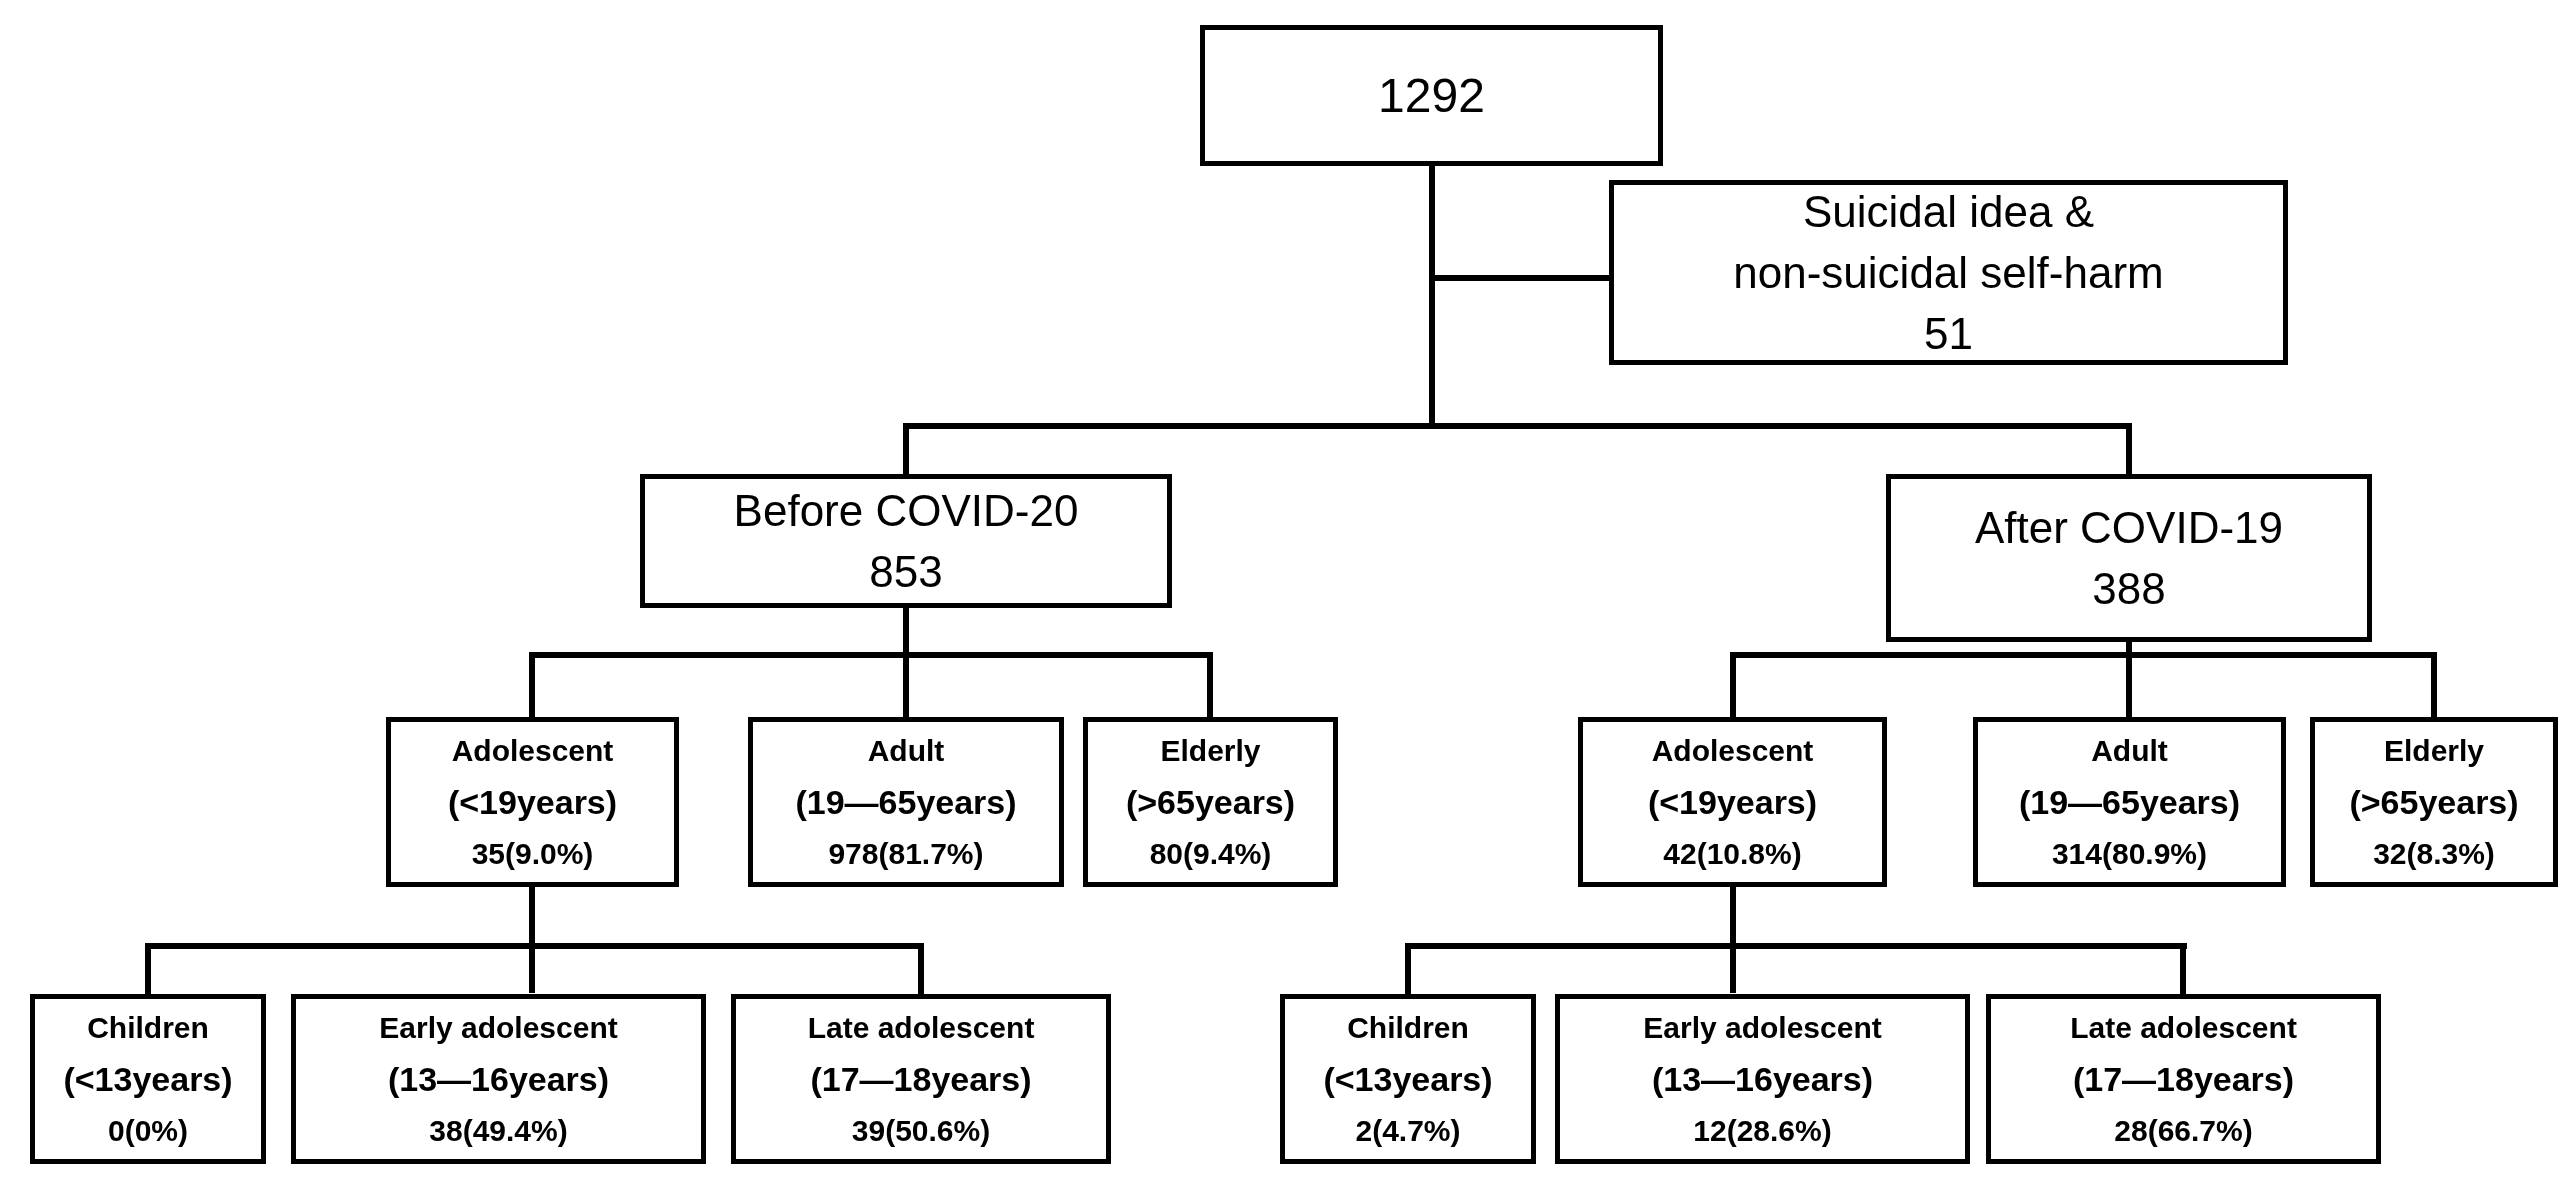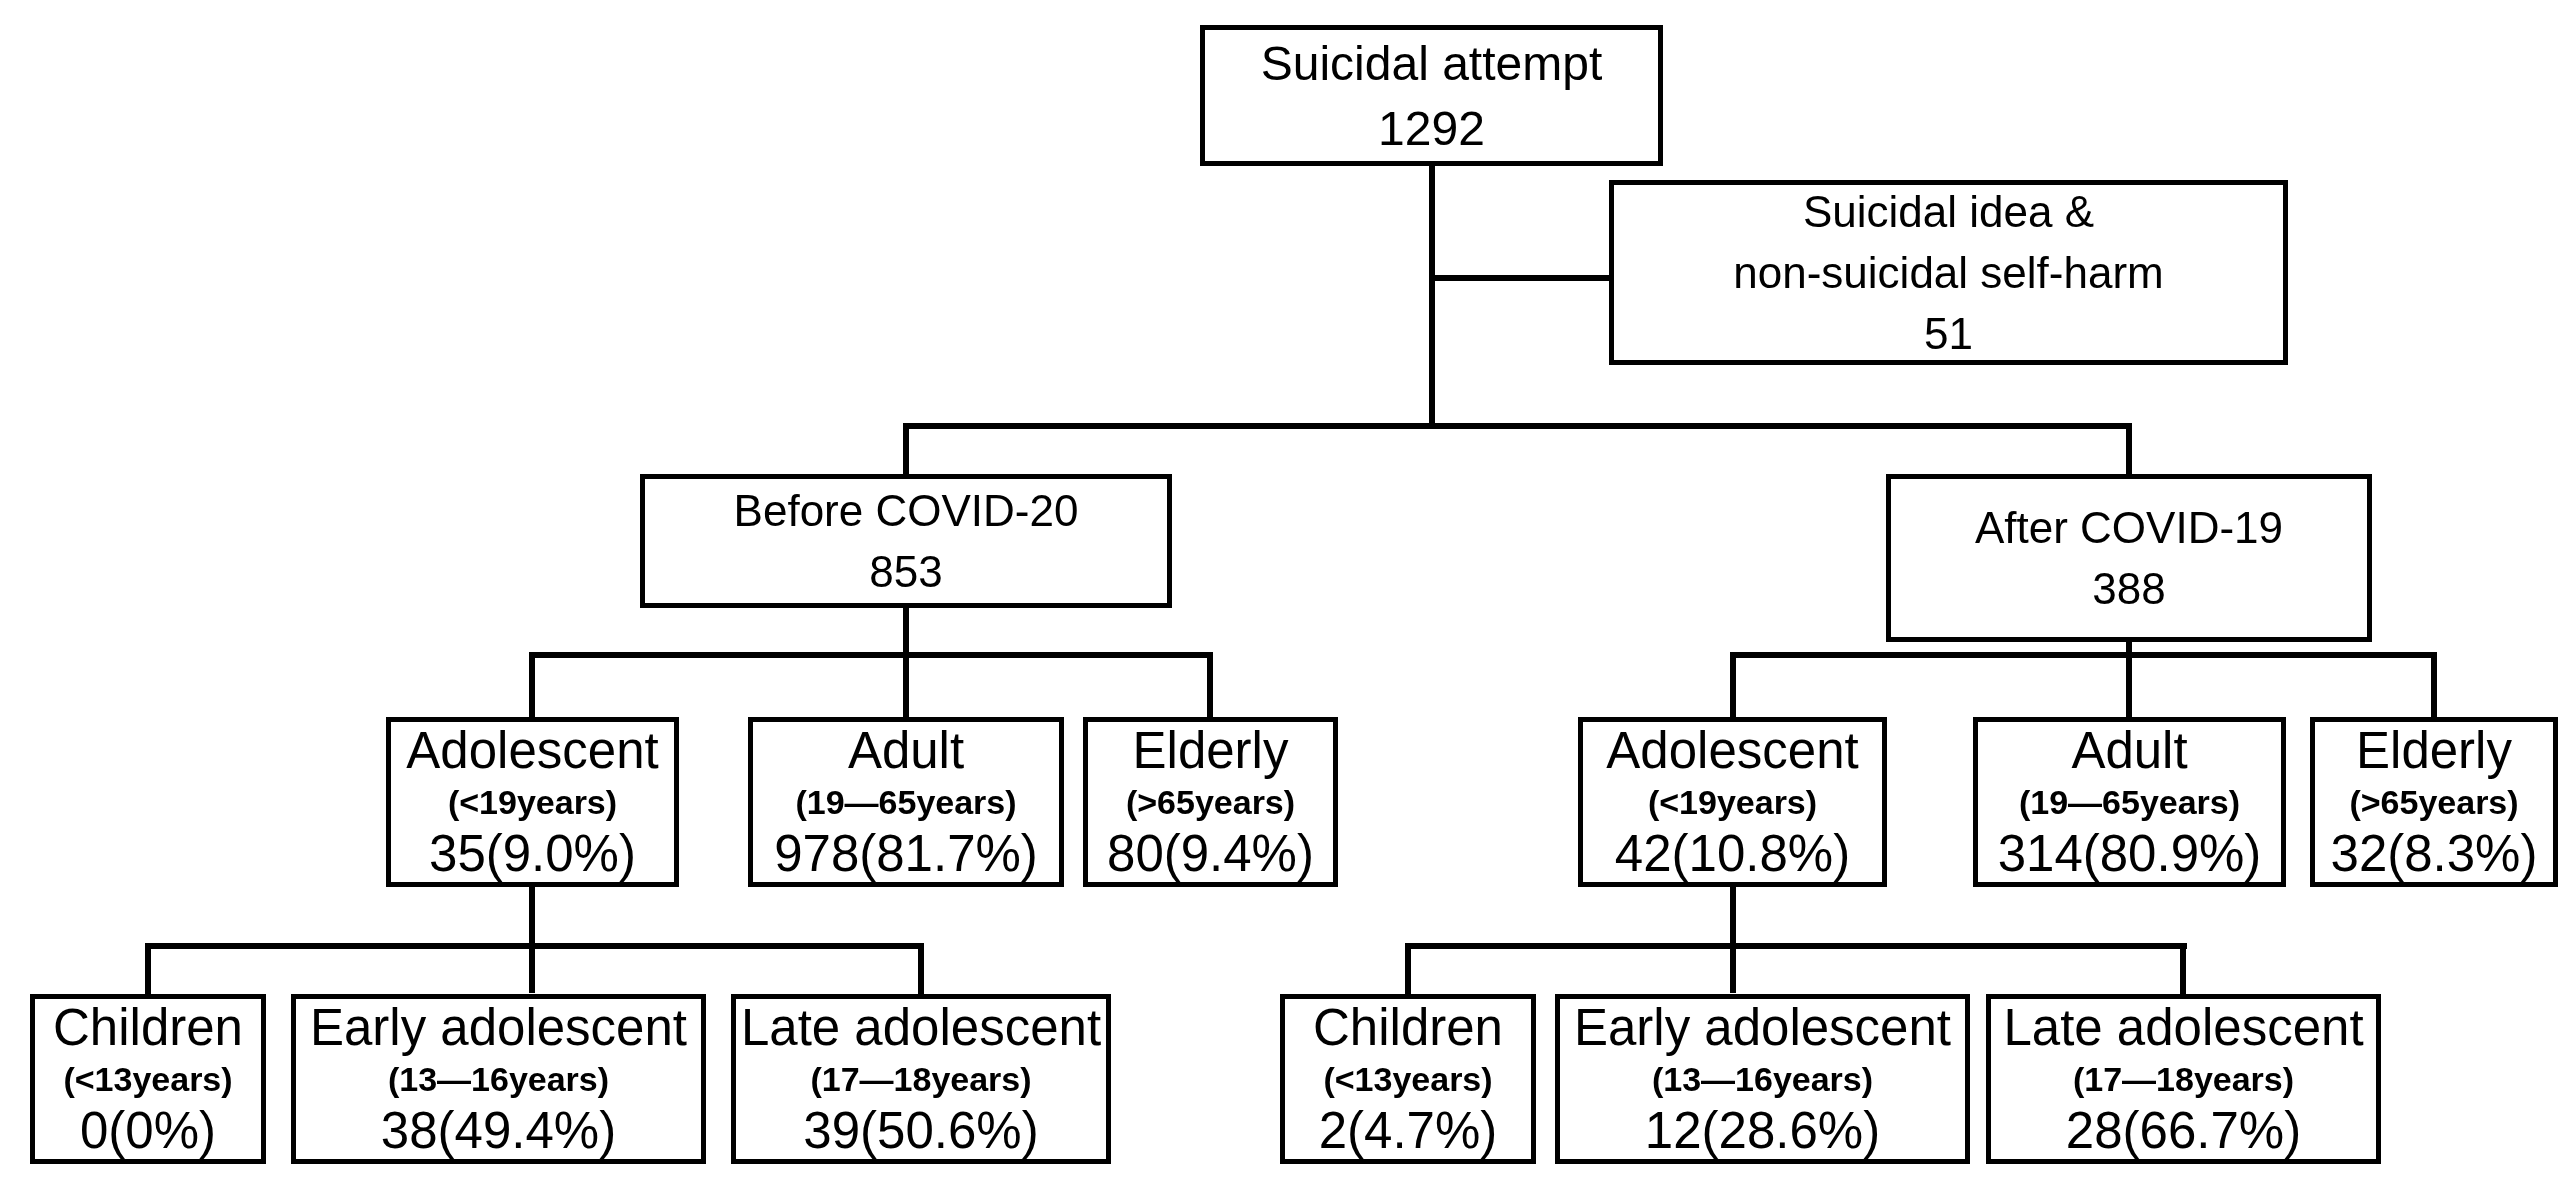--- a/index.html
+++ b/index.html
@@ -25,21 +25,21 @@
     z-index: 2;
     white-space: nowrap;
   }
   .line {
     position: absolute;
     background: #000000;
     z-index: 1;
   }
   .t-xl { font-size: 48px; line-height: 65px; }
   .t-lg { font-size: 44px; line-height: 61px; }
-  .t-md { font-size: 51px; line-height: 55px; }
+  .t-md { font-size: 30px; line-height: 55px; font-weight: bold; }
   .t-sm { font-size: 34px; line-height: 48px; font-weight: bold; }
 </style>
 </head>
 <body>
 
 <div id="canvas">
 
   <div class="line" style="left:1429px;top:166px;width:6.2px;height:263px"></div>
   <div class="line" style="left:1429px;top:275px;width:180px;height:6.2px"></div>
   <div class="line" style="left:903px;top:423px;width:1229px;height:6.2px"></div>
@@ -56,21 +56,20 @@
   <div class="line" style="left:529px;top:887px;width:6.2px;height:106px"></div>
   <div class="line" style="left:145px;top:943px;width:779px;height:6.2px"></div>
   <div class="line" style="left:145px;top:943px;width:6.2px;height:51px"></div>
   <div class="line" style="left:918px;top:943px;width:6.2px;height:51px"></div>
   <div class="line" style="left:1730px;top:887px;width:6.2px;height:106px"></div>
   <div class="line" style="left:1405px;top:943px;width:782px;height:6.2px"></div>
   <div class="line" style="left:1405px;top:943px;width:6.2px;height:51px"></div>
   <div class="line" style="left:2180px;top:943px;width:6.2px;height:51px"></div>
 
   <div class="box" style="left:1200px;top:25px;width:463px;height:141px">
-    <span class="t-xl">Suicidal attempt</span>
     <span class="t-xl">1292</span>
   </div>
 
   <div class="box" style="left:1609px;top:180px;width:679px;height:185px">
     <span class="t-lg">Suicidal idea &amp;</span>
     <span class="t-lg">non-suicidal self-harm</span>
     <span class="t-lg">51</span>
   </div>
 
   <div class="box" style="left:640px;top:474px;width:532px;height:134px">

